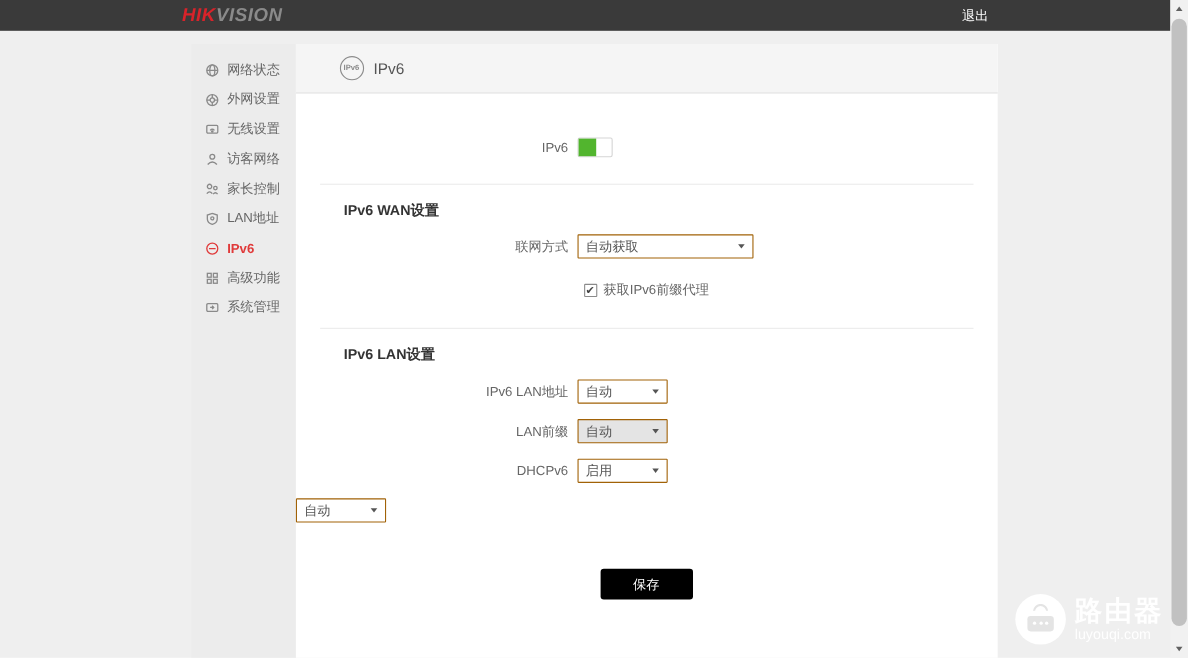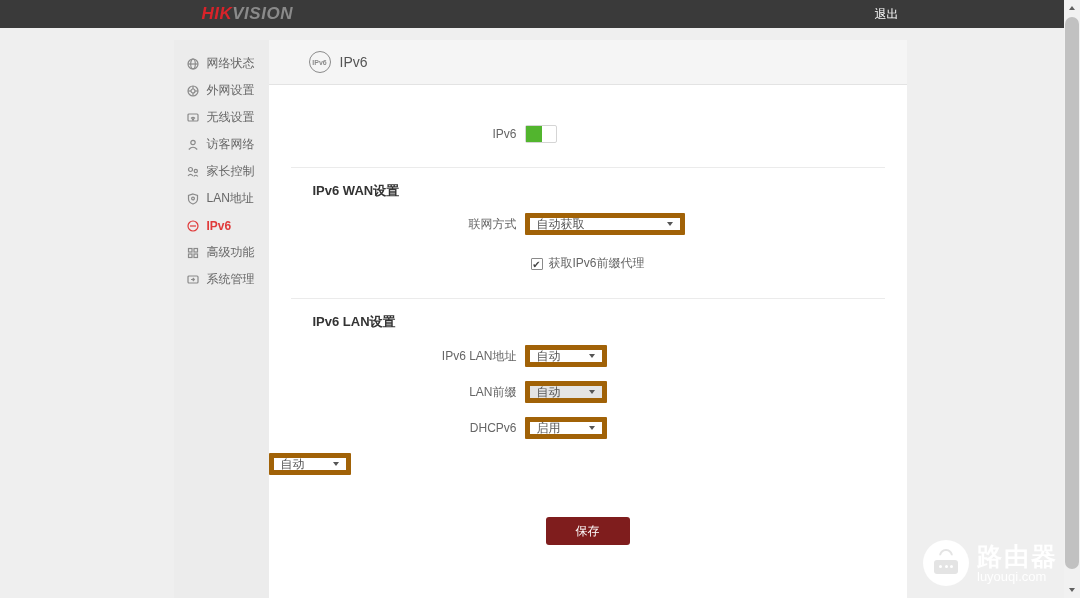--- a/index.html
+++ b/index.html
@@ -2,21 +2,21 @@
 <html><head>
 <meta charset="utf-8">
 <style>
   * { margin:0; padding:0; box-sizing:border-box; }
   html,body { width:1080px; height:598px; overflow:hidden; }
   body { font-family:"Liberation Sans","DejaVu Sans",sans-serif; background:#efefef; position:relative; }
 
   
   .topbar { height:28px; background:#3a3a3a; width:1064px; }
   .topbar-inner { width:733px; margin:0 auto; height:28px; display:flex; align-items:center; justify-content:space-between; }
-  .logo { font-style:italic; font-weight:bold; font-size:17px; letter-spacing:0.5px; line-height:28px;margin-left:36px; }
+  .logo { font-style:italic; font-weight:bold; font-size:17px; letter-spacing:0.5px; line-height:28px; }
   .logo .hik { color:#d8232a; }
   .logo .vision { color:#8a8a8a; }
   .logout { color:#ffffff; font-size:12px; cursor:pointer; text-decoration:none; }
 
   
   .container { width:733px; margin:12px auto; display:flex; height:570px; }
 
   
   .sidebar { width:95px; background:#ececec; padding-top:10px; flex-shrink:0; }
   .side-item { height:27px; display:flex; align-items:center; padding-left:13px; font-size:12px; color:#666; cursor:pointer; white-space:nowrap; }
@@ -38,39 +38,39 @@
   .row { display:flex; align-items:center; }
   .row .lbl { width:256px; text-align:right; font-size:12px; color:#666; padding-right:8px; flex-shrink:0; }
   .sec-title { font-size:13px; font-weight:bold; color:#333; padding:14px 0 0 44px; }
 
   
   .toggle-row { margin:12px 0 24px; }
   .toggle { width:32px; height:18px; border:1px solid #d5d5d5; border-radius:2px; background:#fff; position:relative; cursor:pointer; }
   .toggle .on-half { position:absolute; left:0; top:0; width:16px; height:16px; background:#52b52e; }
 
   
-  .select { height:22px; border:5px solid #a16207; background:#fff; display:flex; align-items:center; justify-content:space-between; padding:0 7px; font-size:12px; color:#555; cursor:pointer; border-radius:1px; }
+  .select { height:22px; border:1px solid #a16207; background:#fff; display:flex; align-items:center; justify-content:space-between; padding:0 7px; font-size:12px; color:#555; cursor:pointer; border-radius:1px; }
   .select.w-lg { width:160px; }
   .select.w-sm { width:82px; }
   .select.disabled { background:#e4e4e4; }
   .caret { width:0; height:0; border-left:3.5px solid transparent; border-right:3.5px solid transparent; border-top:4.5px solid #555; margin-left:6px; }
 
   .field-row { margin-top:13px; }
   .lan-row { margin-top:14px; }
   .lan-row:first-of-type { margin-top:13px; }
 
   
   .chk-row { margin-top:20px; margin-bottom:26px; }
   .chk-row .spacer { width:262px; flex-shrink:0; }
   .checkbox { width:12px; height:12px; border:1px solid #8a8a8a; background:#fff; font-size:10px; line-height:11px; text-align:center; color:#444; cursor:pointer; margin-right:6px; border-radius:1px; }
   .chk-label { font-size:12px; color:#666; }
 
   
   .btn-row { display:flex; justify-content:center; margin-top:42px; }
-  .save-btn { width:84px; height:28px; background:#7f1d1d; color:#fff; font-size:12px; border:none; border-radius:3px; cursor:pointer; font-family:Liberation Sans, sans-serif; }
+  .save-btn { width:84px; height:28px; background:#000000; color:#fff; font-size:12px; border:none; border-radius:3px; cursor:pointer; font-family:Liberation Sans, sans-serif; }
 
   
   .footer { position:absolute; bottom:4px; left:0; right:0; text-align:center; font-size:11px; color:#444; }
 
   
   .watermark { position:absolute; right:22px; bottom:12px; display:flex; align-items:center; pointer-events:none; }
   .wm-circle { width:46px; height:46px; border-radius:50%; background:rgba(255,255,255,0.95); margin-right:8px; position:relative; }
   .wm-router { position:absolute; left:11px; top:20px; width:24px; height:14px; border-radius:3px; background:#e4e4e4; }
   .wm-router .dots { position:absolute; left:5px; top:5px; width:14px; height:4px; display:flex; justify-content:space-between; }
   .wm-router .dots i { width:3px; height:3px; border-radius:50%; background:#fff; }

